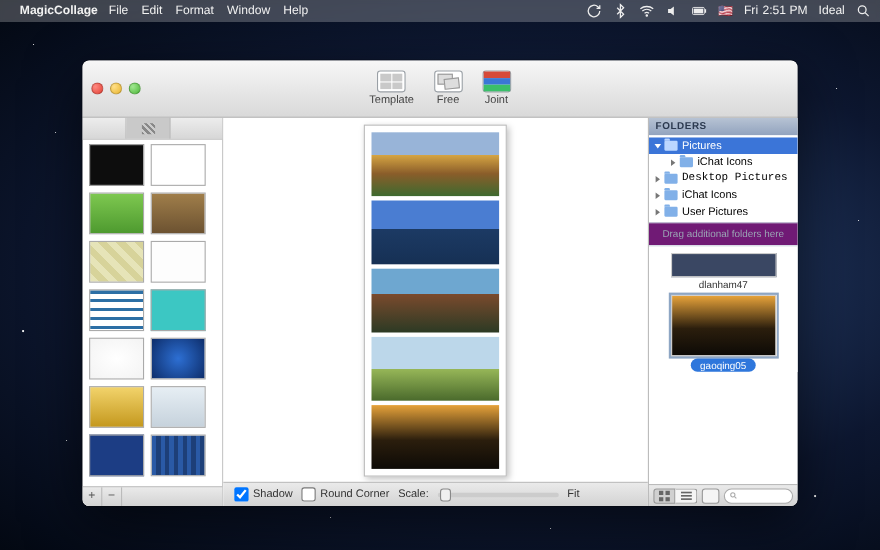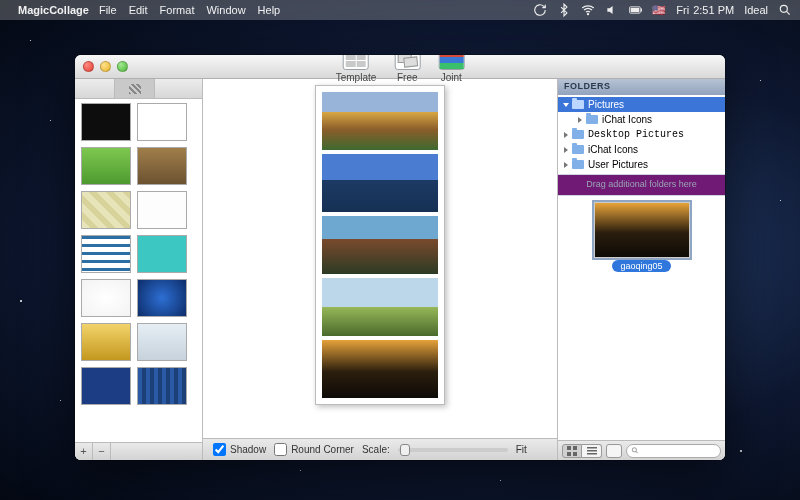--- a/index.html
+++ b/index.html
@@ -28,21 +28,21 @@
 
 .window {
   position: absolute; top: 55px; left: 75px; width: 650px; height: 405px;
   background: #ededed;
   border-radius: 6px;
   box-shadow: 0 15px 50px rgba(0,0,0,0.6), 0 0 0 1px rgba(0,0,0,0.25);
   display: flex; flex-direction: column;
   overflow: hidden;
 }
 .titlebar {
-  height: 24px;
+  height: 52px;
   background: linear-gradient(to bottom, #f7f7f7, #d9d9d9);
   border-bottom: 1px solid #b0b0b0;
   display: flex; align-items: center;
   padding: 0 8px;
   position: relative;
 }
 .traffic { display: flex; gap: 6px; }
 .traffic .dot { width: 11px; height: 11px; border-radius: 50%; border: 1px solid rgba(0,0,0,0.2); }
 .dot.red { background: radial-gradient(circle at 30% 30%, #ff8b82, #e24035); }
 .dot.yellow { background: radial-gradient(circle at 30% 30%, #ffe08a, #e8b42e); }
@@ -95,21 +95,21 @@
 .slot { width: 100%; height: 58px; }
 .canvas-status {
   height: 22px; background:linear-gradient(#eaeaea,#d3d3d3); border-top:1px solid #bbb;
   display:flex; align-items:center; gap:8px; padding: 0 10px; font-size:10px; color:#333;
 }
 .canvas-status input[type=checkbox] { margin-right: 2px; }
 .scale-slider { width: 110px; height: 4px; background:#ccc; border-radius:2px; position:relative; }
 .scale-slider .knob { position:absolute; top:-4px; left:2px; width:10px;height:12px; background:#f0f0f0; border:1px solid #888; border-radius:3px; }
 
 .right-panel {
-  width: 168px; border-left: 1px solid #bcbcbc; display:flex; flex-direction:column; background:#eef1f6;
+  width: 136px; border-left: 1px solid #bcbcbc; display:flex; flex-direction:column; background:#eef1f6;
 }
 .folders-header {
   height: 16px; background: linear-gradient(#b7c3d4,#92a3be); color:#2c3a50;
   font-size:9px; font-weight:bold; letter-spacing:0.5px; padding: 2px 6px 0 6px;
 }
 .folder-tree { background:#fff; padding:2px 0; font-size:10px; }
 .folder-item { display:flex; align-items:center; padding:2px 4px 2px 6px; gap:4px; }
 .folder-item.selected { background:#3b75d8; color:#fff; }
 .disc { width:0; height:0; border-left:4px solid #777; border-top:3px solid transparent; border-bottom:3px solid transparent; }
 .disc.down { transform: rotate(90deg); border-left-color:#fff;}
@@ -312,20 +312,24 @@
           </div>
           <div class="folder-item" style="padding-left: 6px;">
             <div class="disc" style="border-left-color: rgb(119, 119, 119);"></div>
             <div class="folder-icon-mini"></div>
             <span>User Pictures</span>
           </div>
         </div>
       <div class="drag-hint">Drag additional folders here</div>
       <div class="previews" id="previews">
           <div class="prev-card">
+            <div class="prev-img" style="background: rgb(58, 71, 99);"></div>
+            <div class="prev-label">dlanham47</div>
+          </div>
+          <div class="prev-card">
             <div class="prev-img large" style="background: linear-gradient(rgb(230, 162, 58) 0%, rgb(43, 30, 13) 55%, rgb(13, 10, 6) 100%);"></div>
             <div class="prev-label pill">gaoqing05</div>
           </div>
         </div>
       <div class="right-bottom">
         <div class="view-toggle">
           <div>
               <svg width="10" height="10" viewBox="0 0 10 10">
                 <rect x="0" y="0" width="4" height="4" fill="#666"></rect>
                 <rect x="6" y="0" width="4" height="4" fill="#666"></rect>

